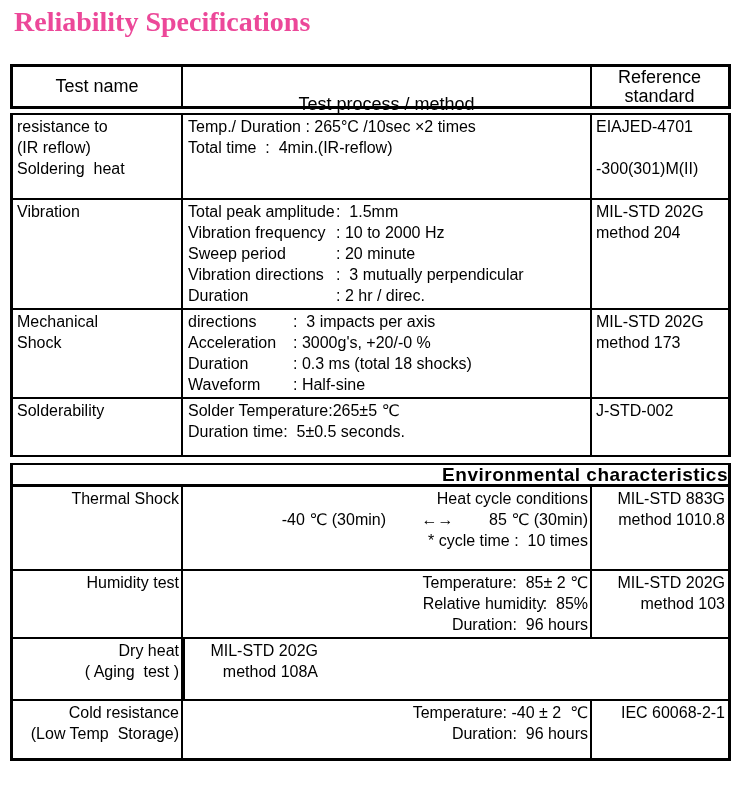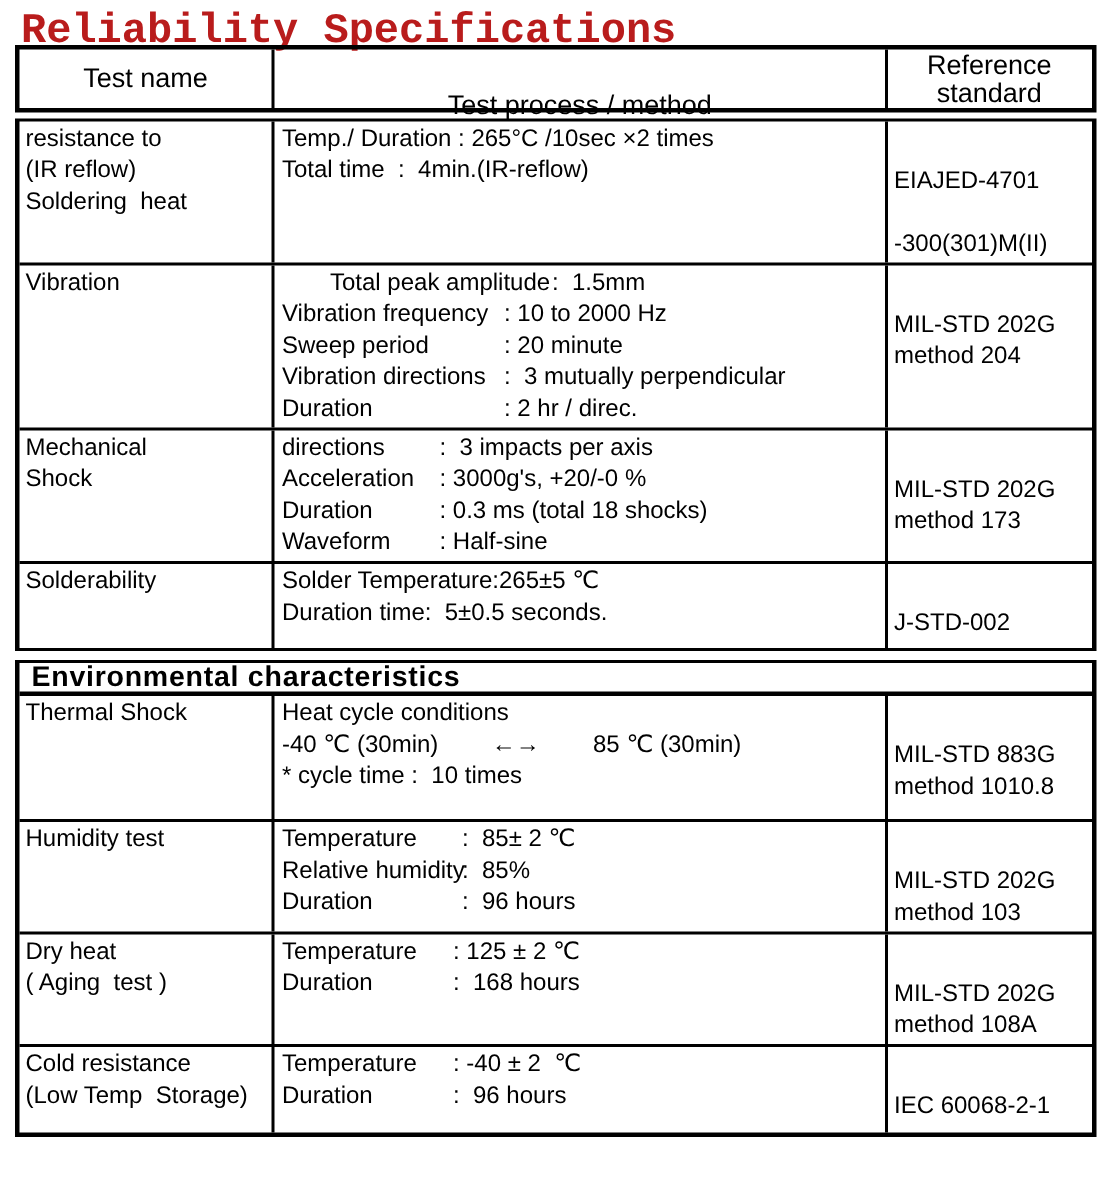--- a/index.html
+++ b/index.html
@@ -2,62 +2,62 @@
 <html><head>
 <meta charset="utf-8">
 <style>
   html,body { margin:0; padding:0; background:#fff; }
   body {
     width:740px; height:785px; position:relative; overflow:hidden;
     font-family:"Liberation Sans","DejaVu Sans",sans-serif; color:#000;
   }
   .title {
     position:absolute; left:14px; top:6px; margin:0;
-    font-family:Liberation Mono, monospace;
-    font-size:28px; font-weight:bold; color:#b91c1c;
-  }
-  .spec-table { position:absolute; left:10px; top:30px; width:721px; }
+    font-family:Liberation Serif, serif;
+    font-size:28px; font-weight:bold; color:#ec4899;
+  }
+  .spec-table { position:absolute; left:10px; top:64px; width:721px; }
 
   .thead {
     display:flex; box-sizing:border-box; width:721px;
     border:3px solid #000; height:45px;
   }
   .hcell {
     display:flex; align-items:center; justify-content:center;
     text-align:center; font-size:18px; line-height:19px;
   }
   .c1 { width:168px; flex:none; }
   .c2 { width:407px; flex:none;margin-top:36px; }
   .c3 { width:135px; flex:none; }
   .vsep { width:2px; background:#000; flex:none; }
   .hgap { height:4px; }
   .part-gap { height:6px; }
 
   .part {
     box-sizing:border-box; width:721px;
     border:2px solid #000; border-left-width:3px; border-right-width:3px;
   }
-  .part.env { border-bottom-width:3px; }
+  .part.env { border-bottom-width:3px;text-align:right; }
 
   .band {
     height:19px; line-height:19px; font-size:19px; font-weight:bold;
     padding-left:8px; letter-spacing:.5px; white-space:pre;
     border-bottom:3px solid #000;
   }
 
   .row { display:flex; align-items:stretch; }
   .row + .row { border-top:2px solid #000; }
 
   .cell {
     box-sizing:border-box; font-size:16px; line-height:21px;
     padding:1px 2px 2px 4px; overflow:hidden;
   }
   .name-cell   { width:168px; flex:none; }
   .process-cell{ width:407px; flex:none; padding-left:5px; }
-  .ref-cell    { width:135px; flex:none; padding-left:4px;margin-top:28px; }
+  .ref-cell    { width:135px; flex:none; padding-left:4px; }
 
   .tline, .pline { white-space:pre; }
   .plabel { display:inline-block; white-space:pre; vertical-align:top; }
   .pvalue { white-space:pre; }
 </style>
 </head>
 <body>
 
 <h1 class="title">Reliability Specifications</h1>
 
@@ -89,21 +89,21 @@
             <div class="tline">&nbsp;</div>
             <div class="tline">-300(301)M(II)</div>
           </div>
         </div>
         <div class="row" style="min-height: 104px;">
           <div class="cell name-cell">
             <div class="tline">Vibration</div>
           </div>
           <div class="vsep"></div>
           <div class="cell process-cell">
-            <div class="pline"><span class="plabel" style="width: 148px; margin-left: 32px;">Total peak amplitude</span><span class="pvalue">:  1.5mm</span></div>
+            <div class="pline"><span class="plabel" style="width: 148px;">Total peak amplitude</span><span class="pvalue">:  1.5mm</span></div>
             <div class="pline"><span class="plabel" style="width: 148px;">Vibration frequency</span><span class="pvalue">: 10 to 2000 Hz</span></div>
             <div class="pline"><span class="plabel" style="width: 148px;">Sweep period</span><span class="pvalue">: 20 minute</span></div>
             <div class="pline"><span class="plabel" style="width: 148px;">Vibration directions</span><span class="pvalue">:  3 mutually perpendicular</span></div>
             <div class="pline"><span class="plabel" style="width: 148px;">Duration</span><span class="pvalue">: 2 hr / direc.</span></div>
           </div>
           <div class="vsep"></div>
           <div class="cell ref-cell">
             <div class="tline">MIL-STD 202G</div>
             <div class="tline">method 204</div>
           </div>
@@ -175,24 +175,20 @@
             <div class="tline">MIL-STD 202G</div>
             <div class="tline">method 103</div>
           </div>
         </div>
         <div class="row" style="min-height: 60px;">
           <div class="cell name-cell">
             <div class="tline">Dry heat</div>
             <div class="tline">( Aging  test )</div>
           </div>
           <div class="vsep"></div>
-          <div class="cell process-cell">
-            <div class="pline"><span class="plabel" style="width: 114px;">Temperature</span><span class="pvalue">: 125 ± 2 ℃</span></div>
-            <div class="pline"><span class="plabel" style="width: 114px;">Duration</span><span class="pvalue">:  168 hours</span></div>
-          </div>
           <div class="vsep"></div>
           <div class="cell ref-cell">
             <div class="tline">MIL-STD 202G</div>
             <div class="tline">method 108A</div>
           </div>
         </div>
         <div class="row" style="min-height: 57px;">
           <div class="cell name-cell">
             <div class="tline">Cold resistance</div>
             <div class="tline">(Low Temp  Storage)</div>

